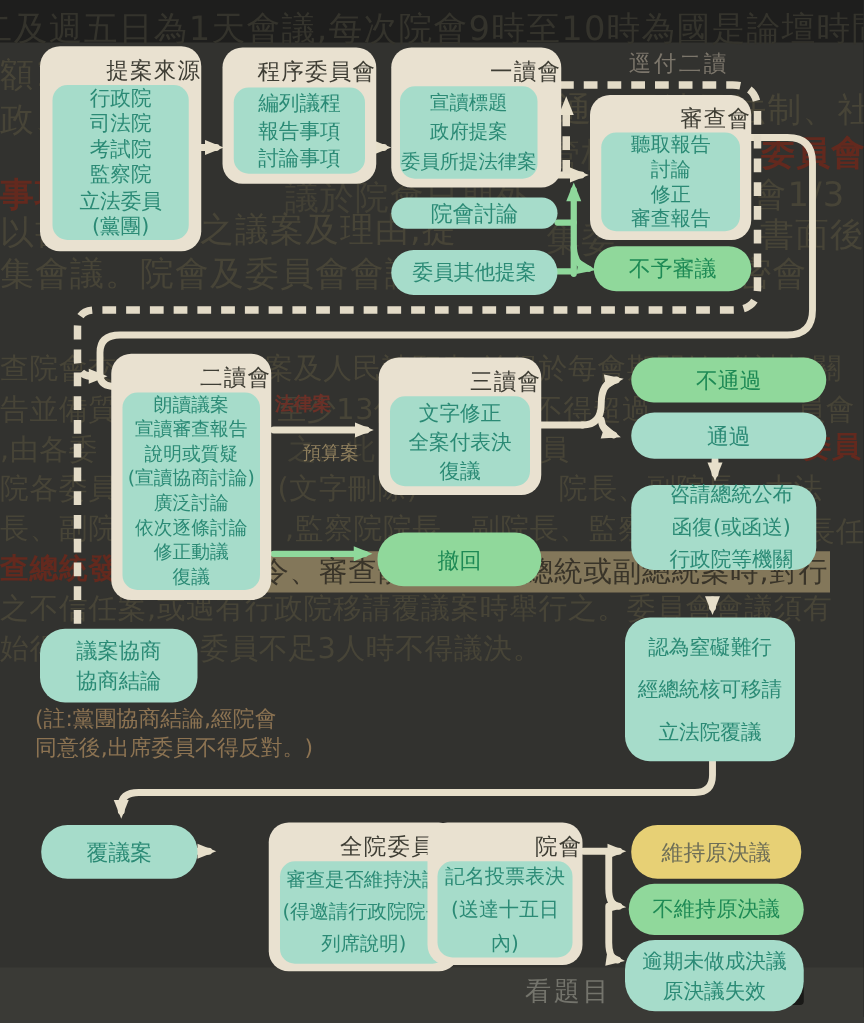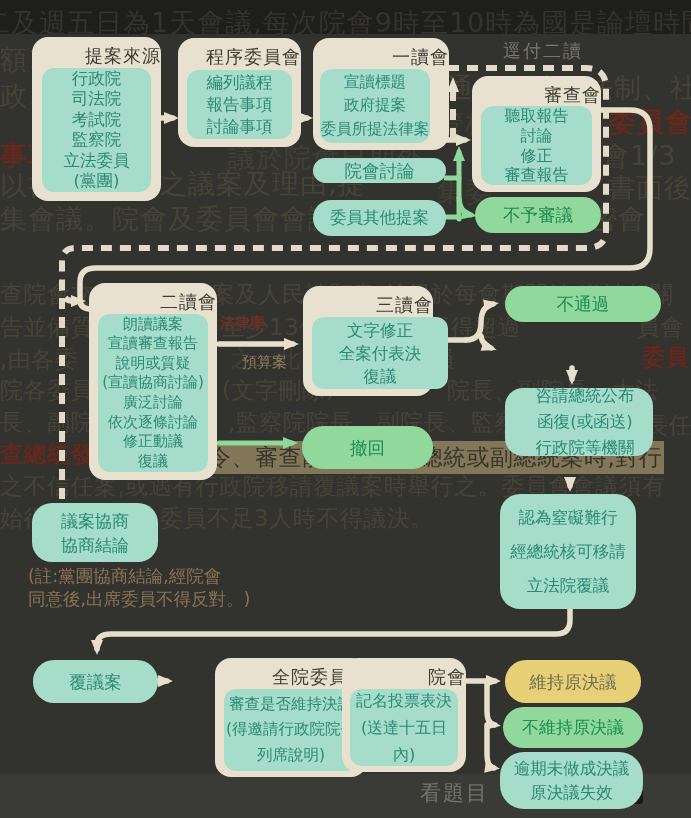--- a/index.html
+++ b/index.html
@@ -160,29 +160,30 @@
 說明或質疑
 (宣讀協商討論)
 廣泛討論
 依次逐條討論
 修正動議
 復議</div>
   </div>
 
   <div class="panel" style="left:303px;top:286px;width:130px;height:110px;">
     <div class="hd">三讀會</div>
-    <div class="in" style="left:9px;top:31px;width:136px;height:72px;font-size:16.5px;line-height:23px;">文字修正
+    <div class="in" style="left:9px;top:31px;width:112px;height:72px;font-size:16.5px;line-height:23px;">文字修正
 全案付表決
 復議</div>
   </div>
 
   <span class="lab" style="left:220px;top:314px;font-size:15px;color:#6b3027;font-weight:bold;">法律案</span>
   <span class="lab" style="left:242px;top:353px;font-size:15px;color:#8f7f5d;">預算案</span>
 
   <div class="pill green" style="left:505px;top:286px;width:156px;height:36px;font-size:17.5px;">不通過</div>
+  <div class="pill teal" style="left:505px;top:330px;width:156px;height:37px;font-size:17.5px;">通過</div>
   <div class="pill teal" style="left:505px;top:388px;width:136px;height:68px;font-size:16.5px;line-height:26px;border-radius:18px;padding-left:12px;">咨請總統公布
 函復(或函送)
 行政院等機關</div>
   <div class="pill green" style="left:302px;top:426px;width:131px;height:43px;font-size:17.5px;">撤回</div>
   <div class="pill teal" style="left:500px;top:494px;width:136px;height:115px;font-size:16.5px;line-height:34px;border-radius:20px;">認為窒礙難行
 經總統核可移請
 立法院覆議</div>
   <div class="pill teal" style="left:32px;top:503px;width:126px;height:59px;font-size:17px;line-height:24px;border-radius:20px;">議案協商
 協商結論</div>
 

